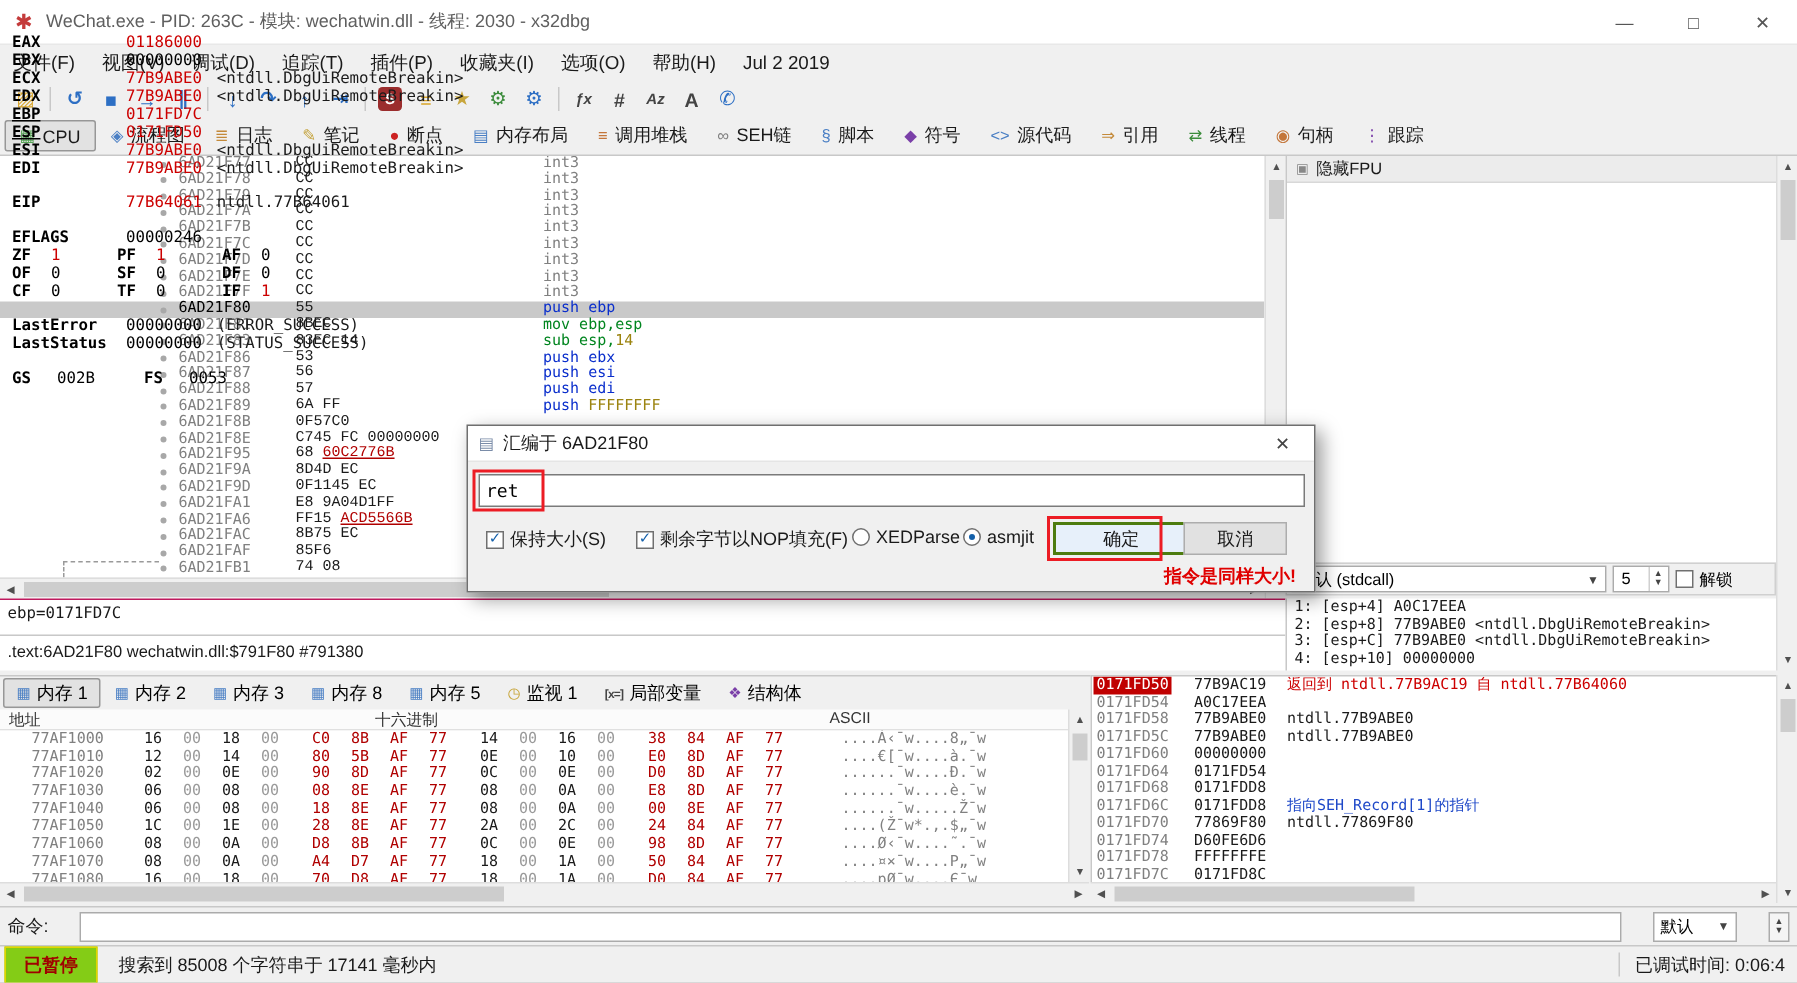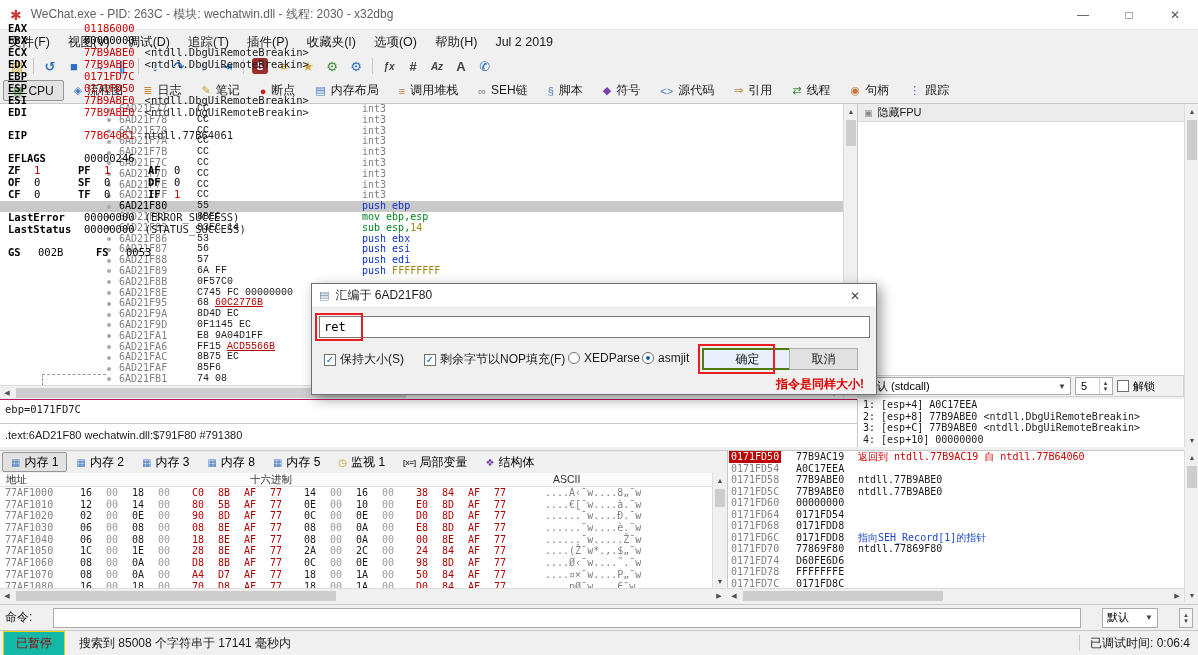--- a/index.html
+++ b/index.html
@@ -93,21 +93,21 @@
 #btabs{position:absolute;top:450px;left:0;width:727px;height:23px;background:#F0F0F0;display:flex;align-items:center;border-top:1px solid #C8C8C8;padding-left:2px;}
 .btab{display:flex;align-items:center;gap:4px;padding:0 8px;height:20px;font-size:12px;white-space:nowrap;border:1px solid transparent;}
 .btab.active{background:#E2E2E2;border:1px solid #979797;border-radius:2px;}
 .btab-ic{font-size:10px;}
 .btab-ic.ticon{font-size:8px;font-weight:bold;letter-spacing:-0.5px;}
 
 
 #memhdr{position:absolute;top:473px;left:0;width:712px;height:14px;background:#FBFBFB;border-bottom:1px solid #E0E0E0;font-size:10.5px;color:#333;}
 #memhdr span{position:absolute;top:0;}
 #memrows{position:absolute;top:487px;left:0;width:712px;height:101px;background:#FFF;overflow:hidden;font-family:"DejaVu Sans Mono",monospace;font-size:10px;}
-.mem-row{position:relative;height:11.7px;line-height:11.7px;white-space:pre;}
+.mem-row{position:relative;height:11.7px;line-height:11.7px;white-space:pre;margin-left:16px;}
 .mem-addr{position:absolute;left:5px;color:#808080;}
 .mem-hex{position:absolute;left:80px;}
 .byte{display:inline-block;width:26px;color:#1A1A1A;}
 .byte.grp{margin-right:8px;}
 .byte.dim{color:#9A9A9A;}
 .byte.ptr{color:#B00000;}
 .mem-ascii{position:absolute;left:545px;color:#808080;}
 
 
 #stack{position:absolute;top:450px;left:727px;width:457px;height:138px;background:#FFF;border-top:1px solid #C8C8C8;border-left:1px solid #C8C8C8;overflow:hidden;font-family:"DejaVu Sans Mono",monospace;font-size:10px;}
@@ -121,21 +121,21 @@
 
 
 #cmdbar{position:absolute;top:604px;left:0;right:0;height:26px;background:#F0F0F0;border-top:1px solid #C8C8C8;display:flex;align-items:center;padding:0 5px;gap:21px;}
 #cmd-label{font-size:12px;color:#1A1A1A;}
 #cmd-input{flex:1;height:20px;border:1px solid #ABABAB;background:#FFF;font-size:12px;padding:0 3px;font-family:"DejaVu Sans Mono",monospace;outline:none;}
 #cmd-combo{width:56px;height:20px;border:1px solid #ABABAB;background:#FFF;font-size:11px;display:flex;align-items:center;justify-content:space-between;padding:0 4px;}
 #cmd-stepper{width:14px;height:20px;border:1px solid #ABABAB;background:#F5F5F5;display:flex;flex-direction:column;align-items:center;justify-content:center;font-size:6px;color:#444;}
 
 
 #statusbar{position:absolute;top:630px;left:0;right:0;height:25px;background:#F0F0F0;border-top:1px solid #C8C8C8;display:flex;align-items:center;font-size:12px;}
-#paused-badge{min-width:62px;height:25px;background:#14b8a6;color:#A00000;font-weight:normal;display:flex;align-items:center;justify-content:center;margin-left:3px;padding:0 6px;border:1px solid #E3D400;}
+#paused-badge{min-width:62px;height:25px;background:#84cc16;color:#A00000;font-weight:bold;display:flex;align-items:center;justify-content:center;margin-left:3px;padding:0 6px;border:1px solid #E3D400;}
 #status-msg{margin-left:14px;color:#1A1A1A;}
 #status-time{margin-left:auto;margin-right:8px;color:#1A1A1A;border-left:1px solid #C8C8C8;padding-left:10px;height:70%;display:flex;align-items:center;}
 
 
 #dlg{position:absolute;left:311px;top:283px;width:566px;height:112px;background:#F0F0F0;border:1px solid #6F6F6F;box-shadow:4px 4px 12px rgba(0,0,0,0.4);z-index:40;}
 #dlg-title{height:24px;background:#FFFFFF;display:flex;align-items:center;padding:0 7px;gap:6px;font-size:12px;color:#1A1A1A;border-bottom:1px solid #E5E5E5;}
 #dlg-title-ic{color:#7A8CA8;font-size:11px;}
 #dlg-close{margin-left:auto;width:28px;text-align:center;color:#444;font-size:12px;}
 #dlg-input{position:absolute;left:7px;top:32px;width:551px;height:22px;border:1px solid #7A7A7A;font-family:"DejaVu Sans Mono",monospace;font-size:12px;padding:0 4px;outline:none;background:#FFF;}
 .dlg-opt{position:absolute;top:67px;display:flex;align-items:center;gap:4px;font-size:12px;color:#1A1A1A;}

